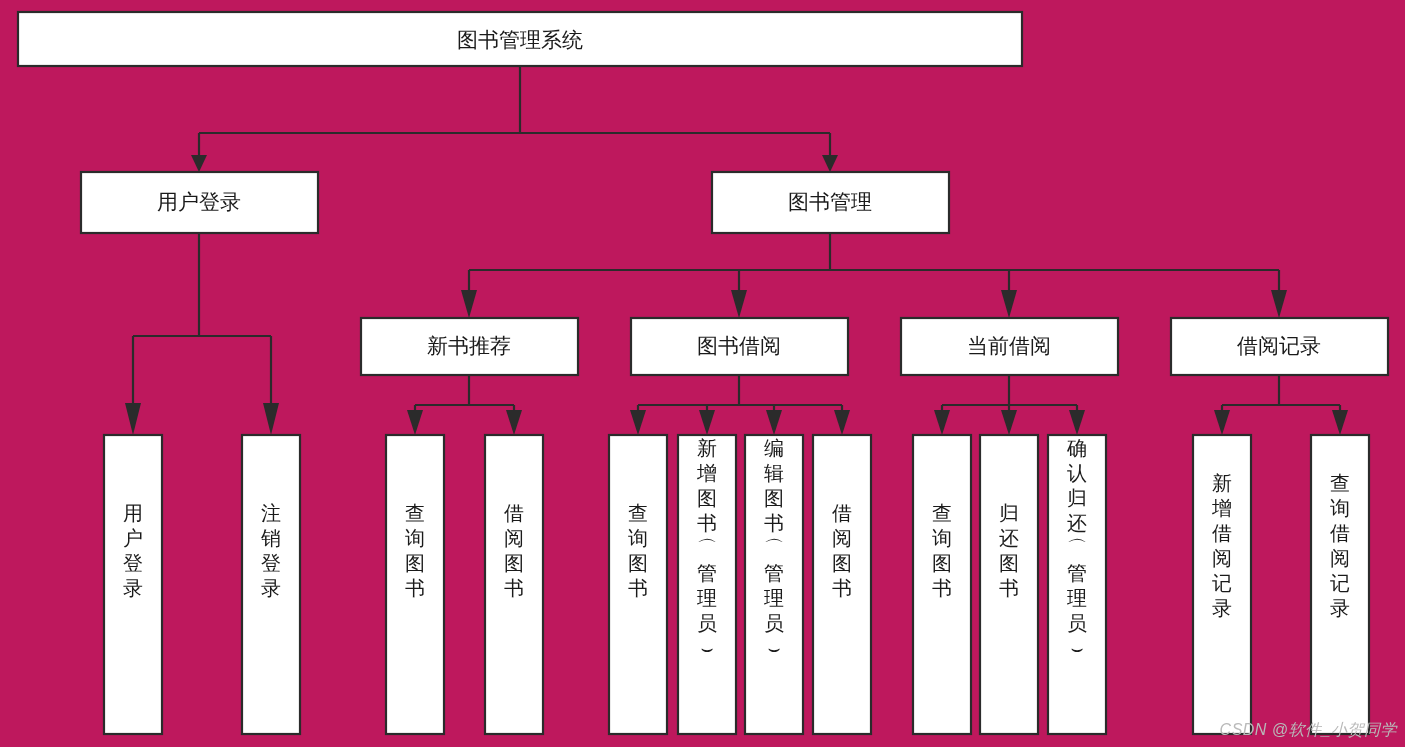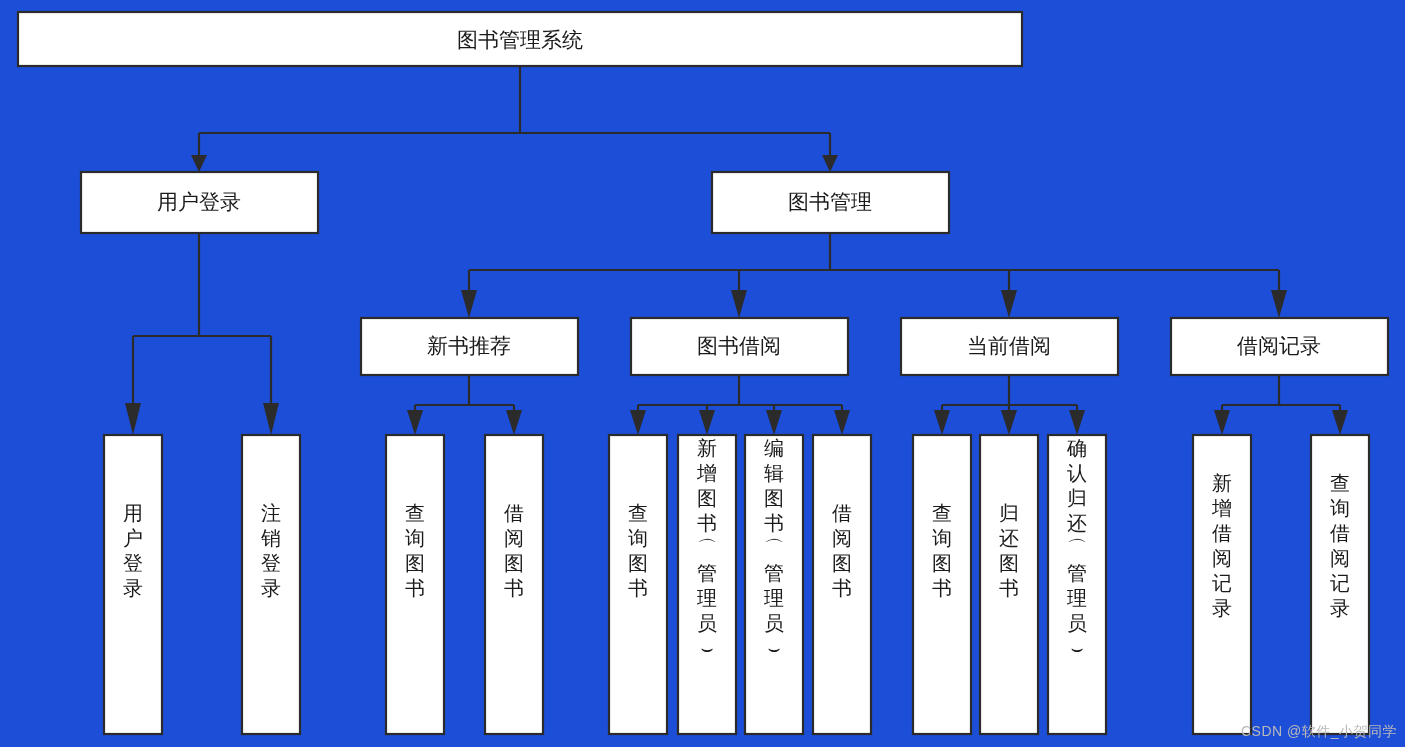--- a/index.html
+++ b/index.html
@@ -8,21 +8,21 @@
     padding: 0;
     background: #ffffff;
   }
   body {
     font-family: "Liberation Sans", "DejaVu Sans", sans-serif;
   }
   #diagram-root {
     position: relative;
     width: 1405px;
     height: 747px;
-    background: #1d4ed8;
+    background: #be185d;
     overflow: hidden;
   }
   svg#flowchart {
     position: absolute;
     left: 0;
     top: 0;
     width: 1405px;
     height: 747px;
     display: block;
   }
@@ -52,26 +52,27 @@
     font-family: "Liberation Sans", "DejaVu Sans", sans-serif;
     font-size: 20px;
     fill: #1a1a1a;
     text-anchor: middle;
   }
   .watermark {
     position: absolute;
     right: 8px;
     bottom: 6px;
     font-family: "Liberation Sans", "DejaVu Sans", sans-serif;
-    font-size: 14px;
+    font-size: 16px;
     color: #b9b9b9;
     letter-spacing: 0.5px;
     white-space: nowrap;
     pointer-events: none;
     user-select: none;
+    font-style: italic;
   }
 </style>
 </head>
 <body>
 
 <div id="diagram-root">
 
   <svg id="flowchart" viewBox="0 0 1405 747">
 
     <g>

